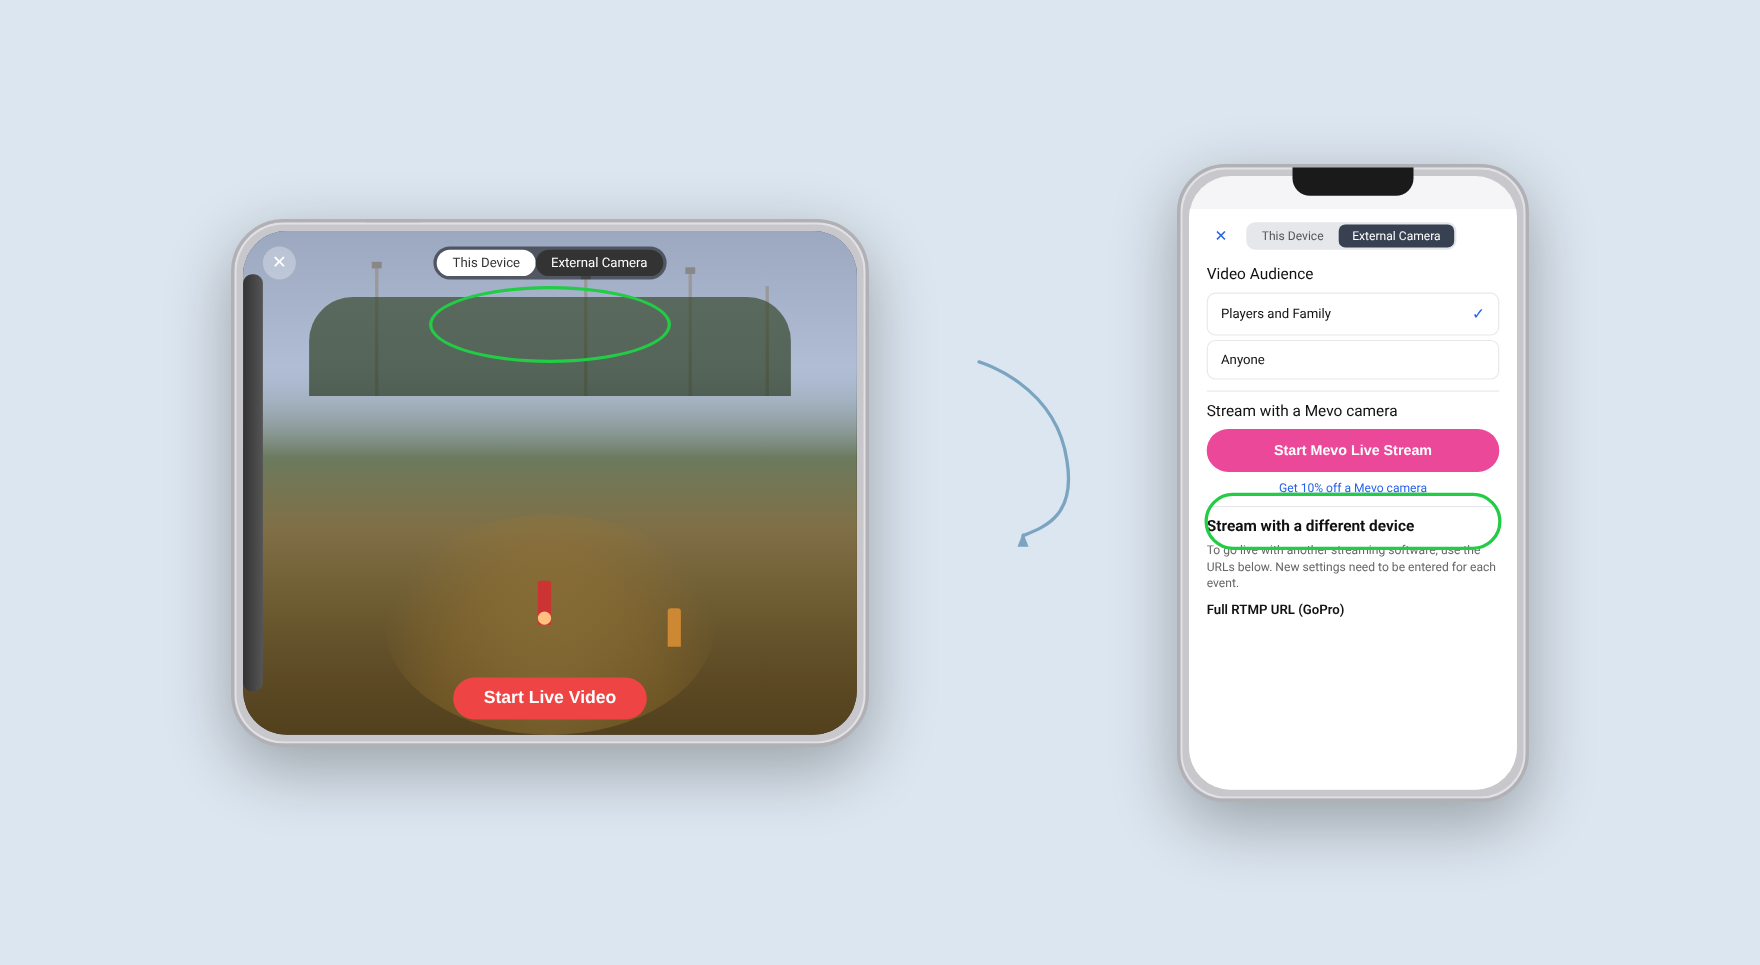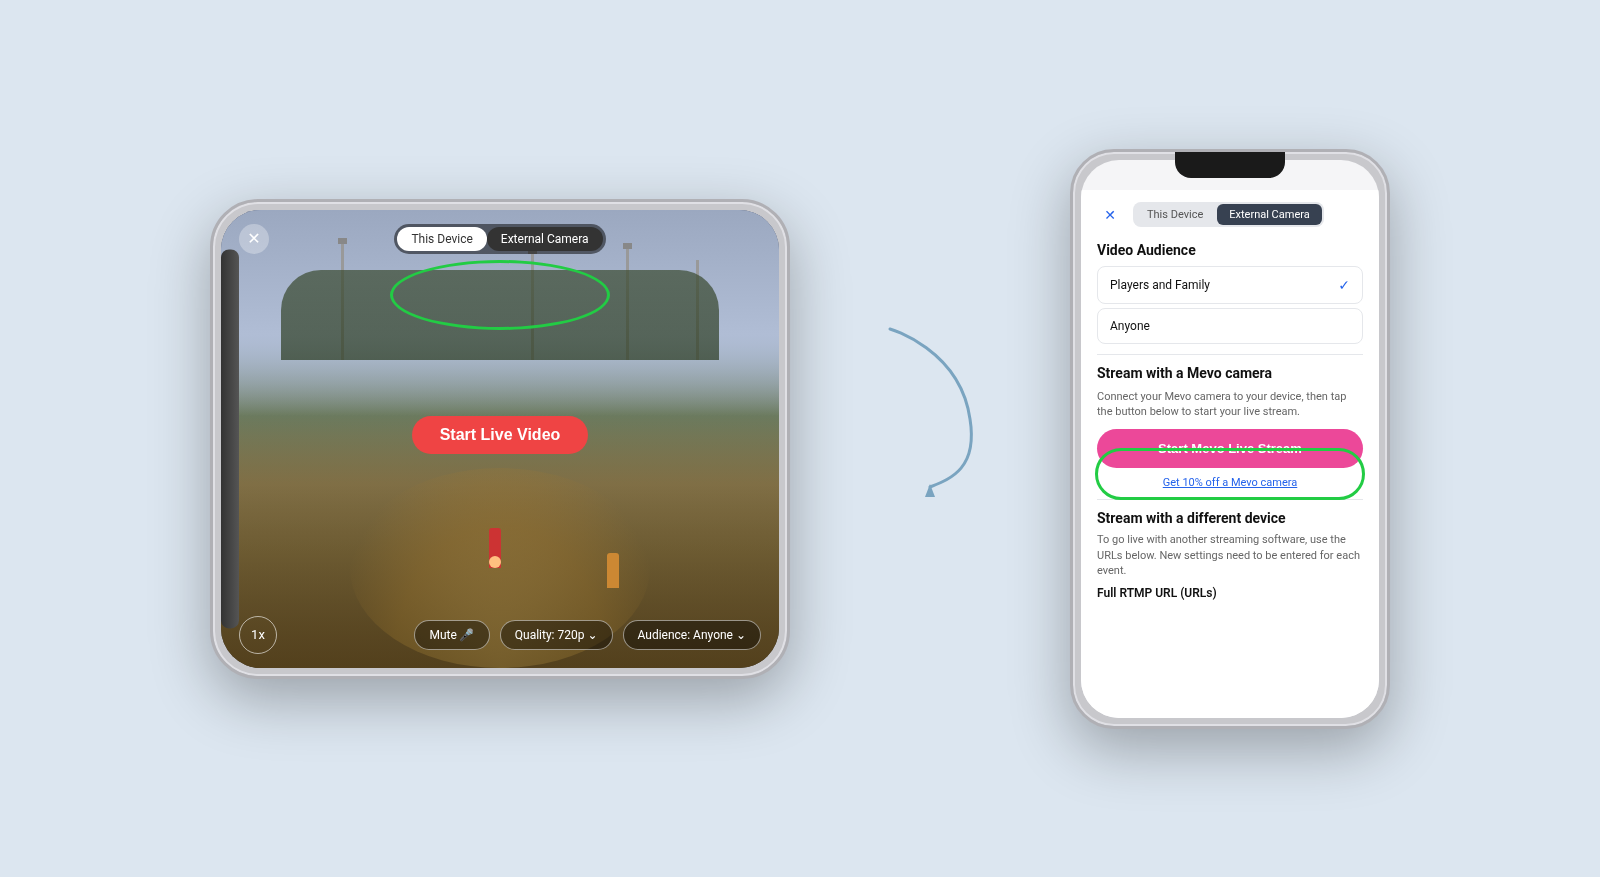--- a/index.html
+++ b/index.html
@@ -315,21 +315,21 @@
       cursor: pointer;
     }
 
     .portrait-toggle-btn.active {
       background: #374151;
       color: white;
     }
 
     .section-label {
       font-size: 14px;
-      font-weight: 700;
+      font-weight: 400;
       color: #111;
       margin-bottom: 8px;
     }
 
     .audience-option {
       display: flex;
       align-items: center;
       justify-content: space-between;
       padding: 10px 12px;
       border: 1px solid #e5e7eb;
@@ -532,28 +532,20 @@
             <div class="camera-toggle">
               <div class="toggle-btn active-white">This Device</div>
               <div class="toggle-btn active-dark">External Camera</div>
             </div>
           </div>
 
           <div style="display:flex;justify-content:center;">
             <button class="start-live-btn">Start Live Video</button>
           </div>
 
-          <div class="camera-bottom">
-            <div class="zoom-indicator">1x</div>
-            <div class="control-btns">
-              <div class="ctrl-pill">Mute 🎤</div>
-              <div class="ctrl-pill">Quality: 720p ⌄</div>
-              <div class="ctrl-pill">Audience: Anyone ⌄</div>
-            </div>
-          </div>
         </div>
 
         <div class="green-circle-landscape"></div>
       </div>
     </div>
   </div>
 
   <div class="arrow-container">
     <svg class="arrow-svg" viewBox="0 0 120 180" fill="none" xmlns="http://www.w3.org/2000/svg">
       <path d="M 20 10 C 20 10 90 30 100 100 C 108 150 80 160 60 168" stroke="#7aa4c0" stroke-width="3" fill="none" stroke-linecap="round"></path>
@@ -592,32 +584,31 @@
           </div>
 
           <div class="audience-option">
             <span>Anyone</span>
           </div>
 
           <div class="divider"></div>
 
           
           <div class="section-label">Stream with a Mevo camera</div>
-          <div class="stream-description">Connect your Mevo camera to your device, then tap the button below to start your live stream.</div>
 
           <button class="mevo-btn">Start Mevo Live Stream</button>
 
           <div class="discount-link">Get 10% off a Mevo camera</div>
 
           <div class="divider"></div>
 
           
           <div class="stream-diff-label">Stream with a different device</div>
           <div class="stream-diff-desc">To go live with another streaming software, use the URLs below. New settings need to be entered for each event.</div>
-          <div class="rtmp-label">Full RTMP URL (URLs)</div>
+          <div class="rtmp-label">Full RTMP URL (GoPro)</div>
         </div>
 
         <div class="green-circle-portrait"></div>
       </div>
     </div>
   </div>
 
 </div>
 
 </body></html>

